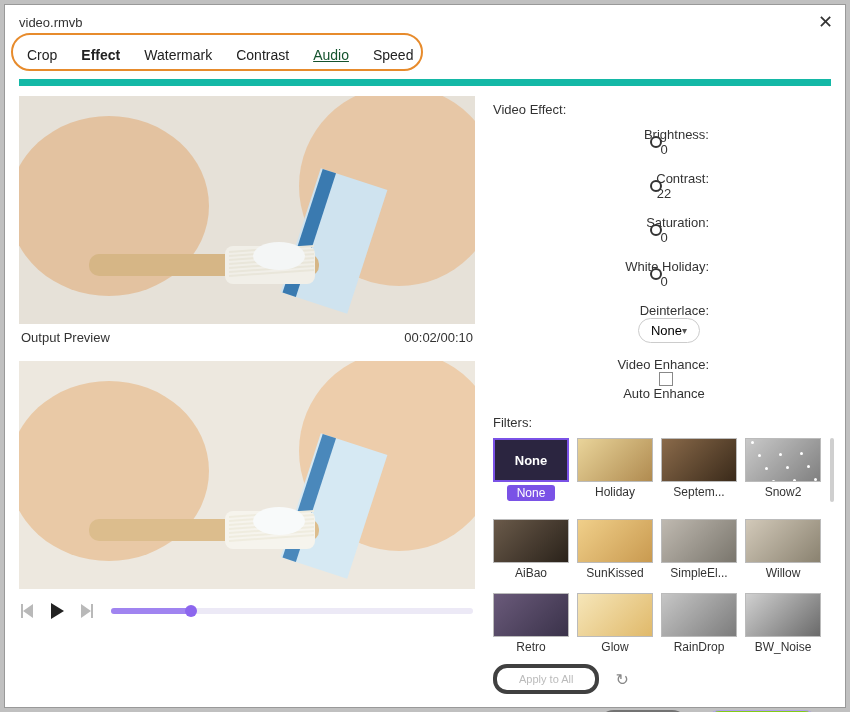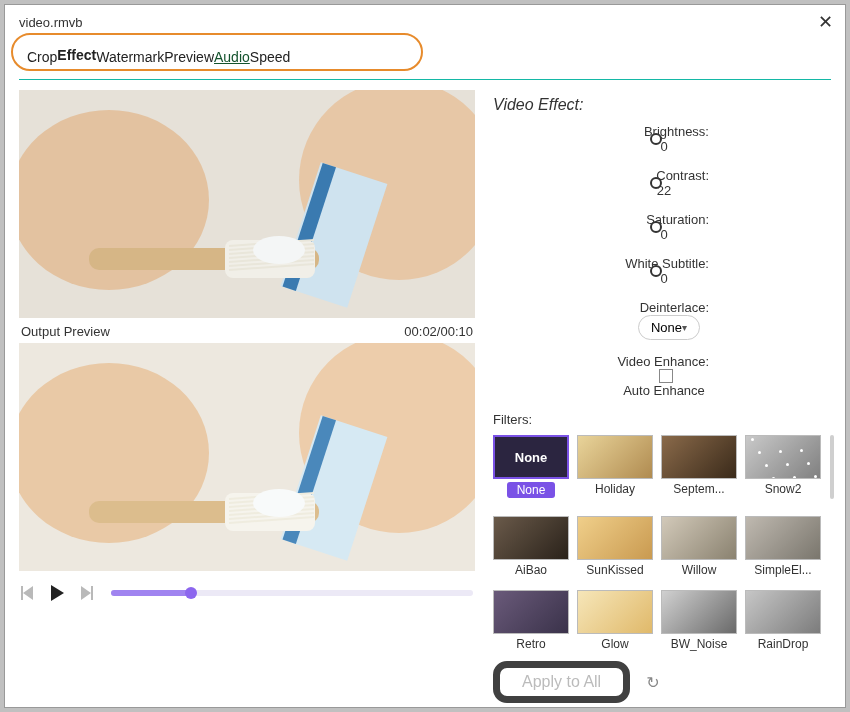--- a/index.html
+++ b/index.html
@@ -2,58 +2,58 @@
 <html><head>
 <meta charset="utf-8">
 <style>
   * { box-sizing: border-box; margin: 0; padding: 0; font-family: -apple-system, "Segoe UI", Arial, sans-serif; }
   body { background: #c0c0c0; width: 850px; height: 712px; overflow: hidden; }
   .window { position: absolute; left: 4px; top: 4px; width: 842px; height: 704px; background: #fff; border: 1px solid #999; }
   .titlebar { display: flex; align-items: center; justify-content: space-between; padding: 8px 12px 6px 14px; font-size: 13px; color: #333; }
   .titlebar .close { font-size: 18px; color: #333; cursor: pointer; line-height: 1; }
   .tabs-wrap { padding: 6px 14px 2px 14px; position: relative; }
   .tabs-circle { position: absolute; left: 6px; top: -4px; width: 412px; height: 38px; border: 2px solid #e78b2c; border-radius: 19px; pointer-events: none; }
-  .tabs { display: flex; padding: 4px 8px 8px 8px; font-size: 14px; color: #222; border-bottom: 1px solid #14b8a6; align-items: flex-end; }
+  .tabs { display: flex; gap: 24px; padding: 4px 8px 8px 8px; font-size: 14px; color: #222; border-bottom: 7px solid #14b8a6; }
   .tab { cursor: pointer; padding-bottom: 6px; }
   .tab.active { font-weight: 700; border-bottom: 2px solid #7a52e6; }
   .tab.disabled { color: #14532d; text-decoration: underline; }
   .body { display: flex; gap: 18px; padding: 8px 14px 0 14px; }
   .left { width: 456px; }
   .preview { width: 456px; height: 228px; background: #e8e4df; position: relative; overflow: hidden; }
   .preview svg { width: 100%; height: 100%; display: block; }
-  .out-row { display: flex; justify-content: space-between; align-items: center; font-size: 13px; color: #333; padding: 6px 2px 4px 2px; }
+  .out-row { display: flex; justify-content: space-between; align-items: center; font-size: 13px; color: #333; padding: 6px 2px 16px 2px; }
   .controls { display: flex; align-items: center; gap: 12px; padding: 14px 2px 6px 2px; }
   .ctrl-btn { color: #b9b9b9; display: inline-flex; align-items: center; cursor: pointer; }
   .ctrl-btn.play { color: #222; }
   .timeline { flex: 1; height: 6px; background: #ece9f6; border-radius: 3px; position: relative; margin-left: 6px; }
   .timeline .fill { position: absolute; left: 0; top: 0; height: 100%; width: 22%; background: #a084f0; border-radius: 3px; }
   .timeline .knob { position: absolute; left: 22%; top: 50%; width: 12px; height: 12px; background: #8c66ee; border-radius: 50%; transform: translate(-50%, -50%); }
   .right { flex: 1; padding-top: 6px; padding-right: 6px; }
-  .section-label { font-size: 16px; color: #333; margin-bottom: 10px; font-style: italic; }
+  .section-label { font-size: 13px; color: #333; margin-bottom: 10px; }
   .param-row { display: flex; align-items: center; margin-bottom: 14px; flex-direction: column; }
   .param-label { width: 110px; text-align: right; font-size: 13px; color: #333; padding-right: 10px; }
   .slider { flex: 1; height: 4px; background: #d0d0d0; border-radius: 2px; position: relative; margin-right: 16px; }
   .slider .sfill { position: absolute; left: 0; top: 0; height: 100%; background: #333; border-radius: 2px; }
   .slider .sknob { position: absolute; top: 50%; width: 12px; height: 12px; background: #fff; border: 2px solid #333; border-radius: 50%; transform: translate(-50%, -50%); }
   .param-value { width: 32px; text-align: center; font-size: 13px; color: #333; }
   .dropdown { flex: 1; border: 1px solid #ccc; border-radius: 14px; padding: 4px 12px; font-size: 13px; display: flex; justify-content: space-between; align-items: center; cursor: pointer; margin-left: 10px; }
   .dropdown .chev { color: #555; font-size: 10px; }
   .checkbox { width: 14px; height: 14px; border: 1px solid #888; display: inline-block; margin: 0 8px 0 12px; vertical-align: middle; }
   .filters-label { font-size: 13px; color: #333; margin: 12px 0 8px 0; }
   .filter-area { display: flex; gap: 8px; }
   .filter-grid { display: grid; grid-template-columns: repeat(4, 76px); gap: 10px 8px; height: 220px; overflow: hidden; }
   .filter-item { width: 76px; text-align: center; }
   .thumb { width: 76px; height: 44px; border: 1px solid #bbb; position: relative; overflow: hidden; }
   .thumb.none { border: 2px solid #7a52e6; background: #2b2540; display: flex; align-items: center; justify-content: center; color: #fff; font-weight: 700; font-size: 13px; }
   .filter-name { font-size: 12px; margin-top: 3px; color: #333; white-space: nowrap; overflow: hidden; text-overflow: ellipsis; }
   .filter-name.selected { background: #7a52e6; color: #fff; border-radius: 3px; display: inline-block; padding: 1px 10px; }
   .filter-scroll { width: 6px; background: transparent; position: relative; }
   .filter-scroll .bar { width: 4px; height: 64px; background: #cfcfcf; border-radius: 2px; position: absolute; top: 0; left: 1px; }
   .apply-row { display: flex; align-items: center; gap: 16px; margin-top: 6px; }
-  .apply-btn { border: 7px solid #404040; border-radius: 14px; padding: 5px 22px; font-size: 16px; color: #bbb; cursor: pointer; }
+  .apply-btn { border: 4px solid #404040; border-radius: 14px; padding: 5px 22px; font-size: 11px; color: #bbb; cursor: pointer; }
   .refresh-icon { color: #888; font-size: 16px; cursor: pointer; }
   .footer { display: flex; justify-content: flex-end; gap: 14px; padding: 16px 24px 0 0; }
   .btn { border-radius: 18px; padding: 8px 36px; font-size: 14px; cursor: pointer; }
   .btn.ok { background: #737373; color: #fff; border: none; }
   .btn.cancel { background: #84cc16; border: 1px solid #b19df2; color: #333; }
   
   .thumb .t { width:100%; height:100%; background: linear-gradient(135deg, rgba(0,0,0,0.05), rgba(255,255,255,0.05)); }
   .thumb.holiday .t { background: linear-gradient(135deg, #e9d49a, #b08b50); }
   .thumb.septem .t { background: linear-gradient(135deg, #8a6a4a, #3a2a1a); }
   .thumb.snow2 .t { background: linear-gradient(135deg, #c9c9c9, #808080); }
@@ -77,21 +77,21 @@
     <span>video.rmvb</span>
     <span class="close">✕</span>
   </div>
 
   <div class="tabs-wrap">
     <div class="tabs-circle"></div>
     <div class="tabs" id="tabs">
         <div class="tab">Crop</div>
         <div class="tab active">Effect</div>
         <div class="tab">Watermark</div>
-        <div class="tab">Preview</div>
+        <div class="tab">Contrast</div>
         <div class="tab disabled">Audio</div>
         <div class="tab">Speed</div>
       </div>
   </div>
 
   <div class="body">
 
     <div class="left">
       <div class="preview">
         <svg viewBox="0 0 456 228">
@@ -189,21 +189,21 @@
           </div>
           <div class="param-row">
             <div class="param-label">Saturation:</div>
             <div class="slider">
               <div class="sfill" style="width:50%"></div>
               <div class="sknob" style="left:50%"></div>
             </div>
             <div class="param-value">0</div>
           </div>
           <div class="param-row">
-            <div class="param-label">White Subtitle:</div>
+            <div class="param-label">White Holiday:</div>
             <div class="slider">
               <div class="sfill" style="width:50%"></div>
               <div class="sknob" style="left:50%"></div>
             </div>
             <div class="param-value">0</div>
           </div>
         </div>
 
       <div class="param-row">
         <div class="param-label">Deinterlace:</div>
@@ -257,54 +257,54 @@
               </div>
               <div class="filter-name">AiBao</div>
             </div>
             <div class="filter-item">
               <div class="thumb sunkissed">
                 <div class="t"></div>
               </div>
               <div class="filter-name">SunKissed</div>
             </div>
             <div class="filter-item">
+              <div class="thumb simpleel">
+                <div class="t"></div>
+              </div>
+              <div class="filter-name">SimpleEl...</div>
+            </div>
+            <div class="filter-item">
               <div class="thumb willow">
                 <div class="t"></div>
               </div>
               <div class="filter-name">Willow</div>
             </div>
             <div class="filter-item">
-              <div class="thumb simpleel">
-                <div class="t"></div>
-              </div>
-              <div class="filter-name">SimpleEl...</div>
-            </div>
-            <div class="filter-item">
               <div class="thumb retro">
                 <div class="t"></div>
               </div>
               <div class="filter-name">Retro</div>
             </div>
             <div class="filter-item">
               <div class="thumb glow">
                 <div class="t"></div>
               </div>
               <div class="filter-name">Glow</div>
             </div>
             <div class="filter-item">
+              <div class="thumb raindrop">
+                <div class="t"></div>
+              </div>
+              <div class="filter-name">RainDrop</div>
+            </div>
+            <div class="filter-item">
               <div class="thumb bwnoise">
                 <div class="t"></div>
               </div>
               <div class="filter-name">BW_Noise</div>
-            </div>
-            <div class="filter-item">
-              <div class="thumb raindrop">
-                <div class="t"></div>
-              </div>
-              <div class="filter-name">RainDrop</div>
             </div>
           </div>
         <div class="filter-scroll">
             <div class="bar"></div>
           </div>
       </div>
 
       <div class="apply-row">
         <div class="apply-btn">Apply to All</div>
         <span class="refresh-icon">↻</span>

